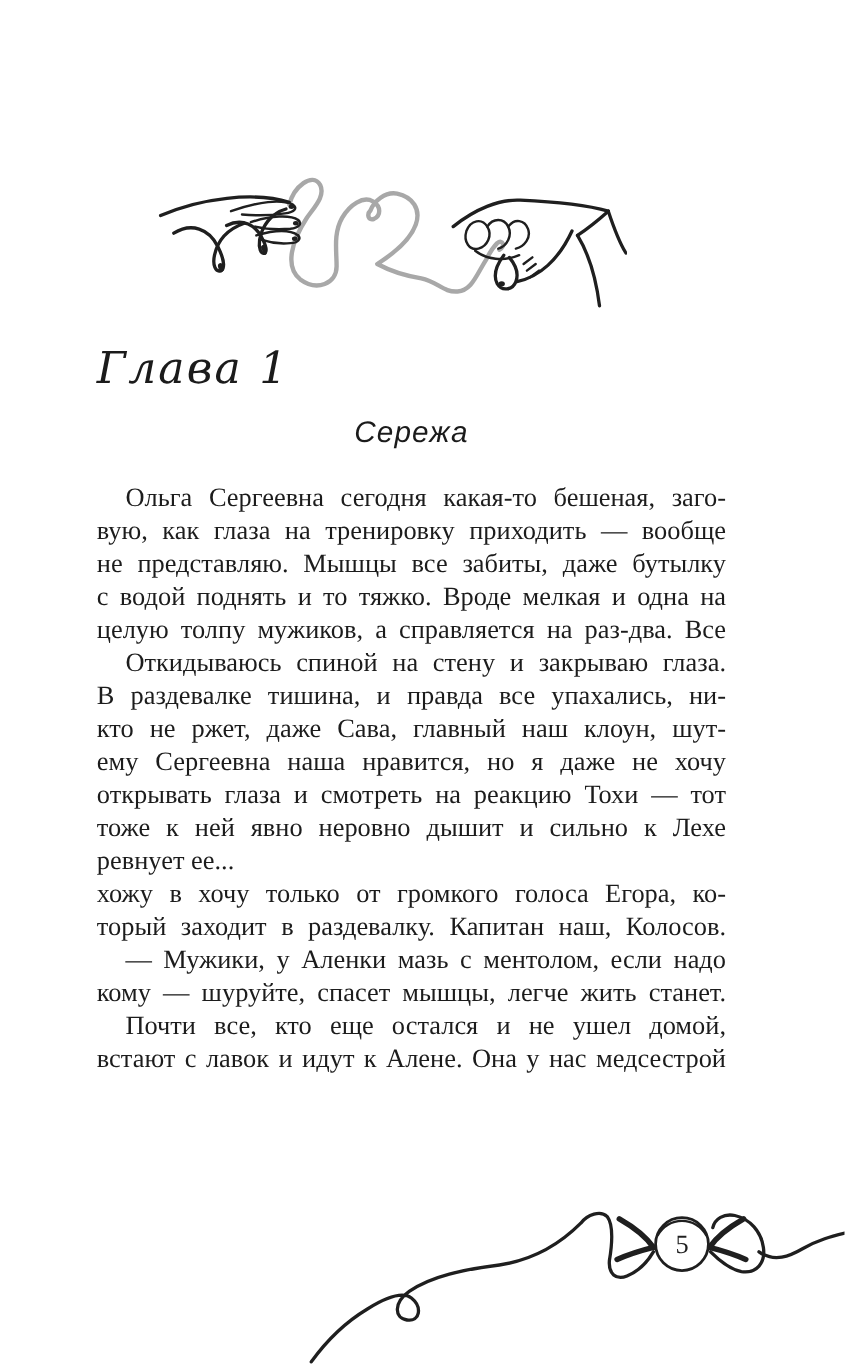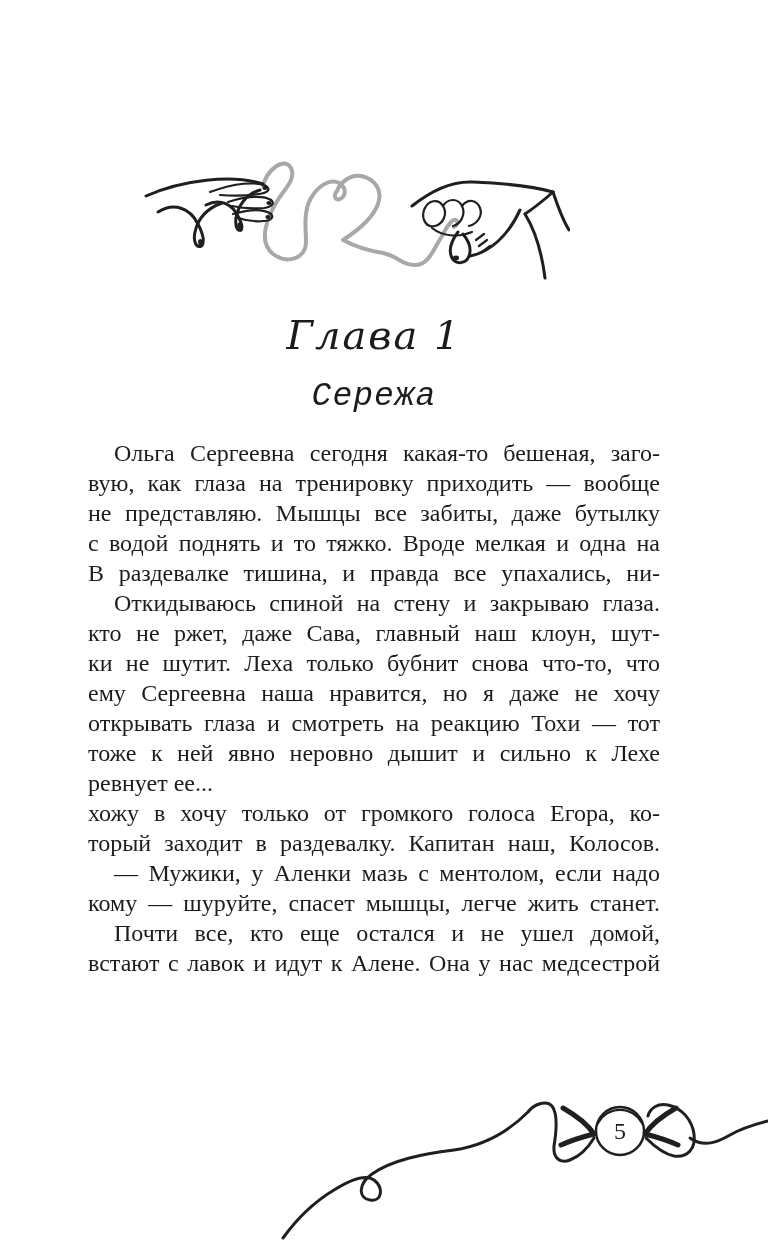--- a/index.html
+++ b/index.html
@@ -3,27 +3,27 @@
 <meta charset="utf-8">
 <style>
   html,body { margin:0; padding:0; background:#ffffff; }
   .page {
     position:relative; width:768px; height:1240px; background:#ffffff;
     font-family:"Liberation Serif", serif; color:#1f1f1f; overflow:hidden;
   }
   .hero-illustration { position:absolute; left:140px; top:148px; width:430px; height:140px; }
   .footer-illustration { position:absolute; left:270px; top:1088px; width:498px; height:152px; }
   .chapter-title {
-    position:absolute; top:312px; left:88px; width:572px; text-align:center;
+    position:absolute; top:312px; left:88px; width:572px; text-align:left;
     font-family:"DejaVu Serif", serif; font-style:italic; font-size:40px;
     letter-spacing:2px; color:#1b1b1b;
   }
   .chapter-subtitle {
     position:absolute; top:378px; left:88px; width:572px; text-align:center;
-    font-family:Liberation Mono, monospace; font-style:italic; font-size:33px;
+    font-family:Liberation Sans, sans-serif; font-style:italic; font-size:27px;
     letter-spacing:1px; color:#1b1b1b;
   }
   .body-text {
     position:absolute; top:438px; left:88px; width:572px;
     font-size:24px; line-height:30px; color:#1c1c1c;
   }
   .text-line { text-align:justify; text-align-last:justify; }
   .text-line.first { text-indent:26px; }
   .text-line.last { text-align-last:left; }
   svg .ink { stroke:#1f1f1f; fill:none; stroke-width:3; stroke-linecap:round; stroke-linejoin:round; }
@@ -98,24 +98,24 @@
   </svg>
 
   <div class="chapter-title">Глава 1</div>
   <div class="chapter-subtitle">Сережа</div>
 
   <div class="body-text">
       <div class="text-line first">Ольга Сергеевна сегодня какая-то бешеная, заго-</div>
       <div class="text-line">вую, как глаза на тренировку приходить — вообще</div>
       <div class="text-line">не представляю. Мышцы все забиты, даже бутылку</div>
       <div class="text-line">с водой поднять и то тяжко. Вроде мелкая и одна на</div>
+      <div class="text-line">целую толпу мужиков, а справляется на раз-два. Все</div>
+      <div class="text-line first">Откидываюсь спиной на стену и закрываю глаза.</div>
       <div class="text-line">В раздевалке тишина, и правда все упахались, ни-</div>
-      <div class="text-line first">Откидываюсь спиной на стену и закрываю глаза.</div>
       <div class="text-line">кто не ржет, даже Сава, главный наш клоун, шут-</div>
-      <div class="text-line">ки не шутит. Леха только бубнит снова что-то, что</div>
       <div class="text-line">ему Сергеевна наша нравится, но я даже не хочу</div>
       <div class="text-line">открывать глаза и смотреть на реакцию Тохи — тот</div>
       <div class="text-line">тоже к ней явно неровно дышит и сильно к Лехе</div>
       <div class="text-line last">ревнует ее...</div>
       <div class="text-line">хожу в хочу только от громкого голоса Егора, ко-</div>
       <div class="text-line">торый заходит в раздевалку. Капитан наш, Колосов.</div>
       <div class="text-line first">— Мужики, у Аленки мазь с ментолом, если надо</div>
       <div class="text-line">кому — шуруйте, спасет мышцы, легче жить станет.</div>
       <div class="text-line first">Почти все, кто еще остался и не ушел домой,</div>
       <div class="text-line">встают с лавок и идут к Алене. Она у нас медсестрой</div>

